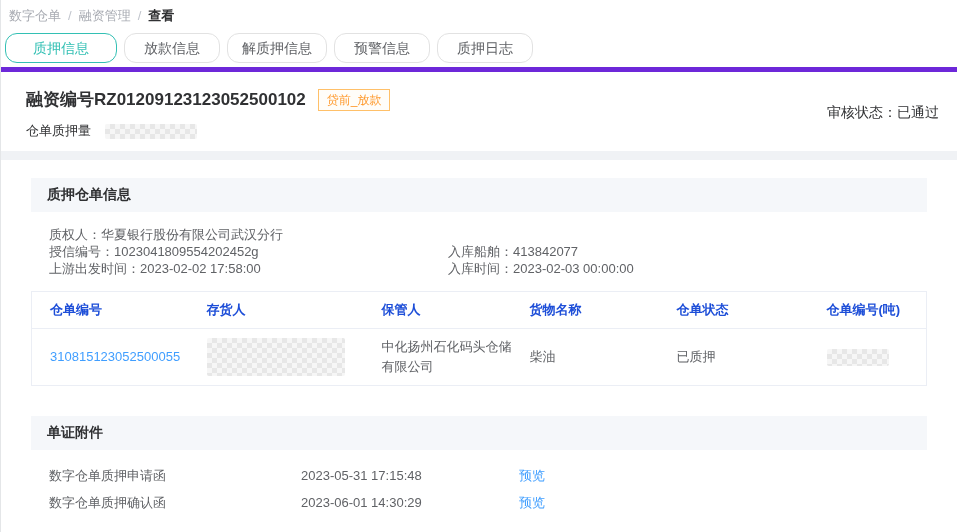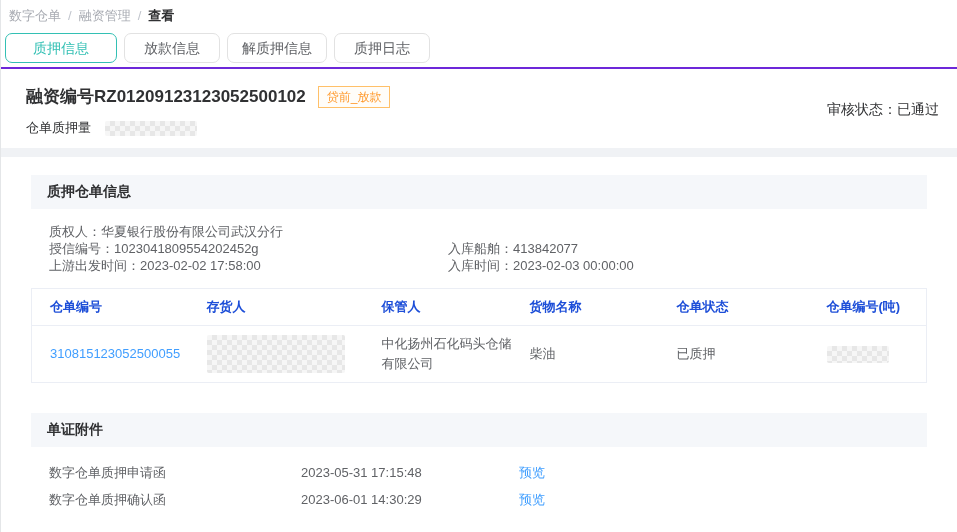--- a/index.html
+++ b/index.html
@@ -12,29 +12,29 @@
   html,body{margin:0;padding:0;}
   body{
     width:957px;height:532px;overflow:hidden;
     background:#f0f2f5;
     font-family:"Liberation Sans","DejaVu Sans",sans-serif;
     font-size:13px;color:#606266;
   }
   .page{width:957px;height:532px;position:relative;border-left:1px solid #e4e6e8;}
 
   
-  .topbar{background:#fff;padding:8px 8px 0 8px;border-bottom:2px solid #6d28d9;}
+  .topbar{background:#fff;padding:8px 8px 0 8px;border-bottom:5px solid #6d28d9;}
   .breadcrumb{font-size:13px;color:#a8abb2;line-height:16px;margin-bottom:9px;}
   .crumb{cursor:pointer;}
   .crumb.current{color:#303133;font-weight:bold;cursor:default;}
   .crumb-sep{margin:0 7px;color:#c0c4cc;}
   .tabs{display:flex;gap:7px;padding-bottom:4px;margin-left:-4px;}
   .tab{
     height:30px;line-height:28px;min-width:96px;padding:0 14px;text-align:center;
-    background:#fff;border:1px solid #e2e2e2;border-radius:7px;
+    background:#fff;border:1px solid #e2e2e2;border-radius:12px;
     font-size:14px;color:#606266;cursor:pointer;white-space:nowrap;
   }
   .tab.active{color:var(--accent);border-color:var(--accent);min-width:112px;}
 
   
   .header-card{
     background:#fff;height:79px;padding:16px 18px 24px 25px;
     display:flex;justify-content:space-between;align-items:flex-start;
   }
   .title-row{display:flex;align-items:center;}
@@ -98,20 +98,21 @@
 <div class="page">
 
   <div class="topbar">
     <div class="breadcrumb">
       <span class="crumb">数字仓单</span><span class="crumb-sep">/</span><span class="crumb">融资管理</span><span class="crumb-sep">/</span><span class="crumb current">查看</span>
     </div>
     <div class="tabs">
       <div class="tab active">质押信息</div>
       <div class="tab">放款信息</div>
       <div class="tab">解质押信息</div>
+      <div class="tab">预警信息</div>
       <div class="tab">质押日志</div>
     </div>
   </div>
 
   <div class="header-card">
     <div>
       <div class="title-row">
         <span class="fin-title">融资编号RZ01209123123052500102</span>
         <span class="badge">贷前_放款</span>
       </div>

